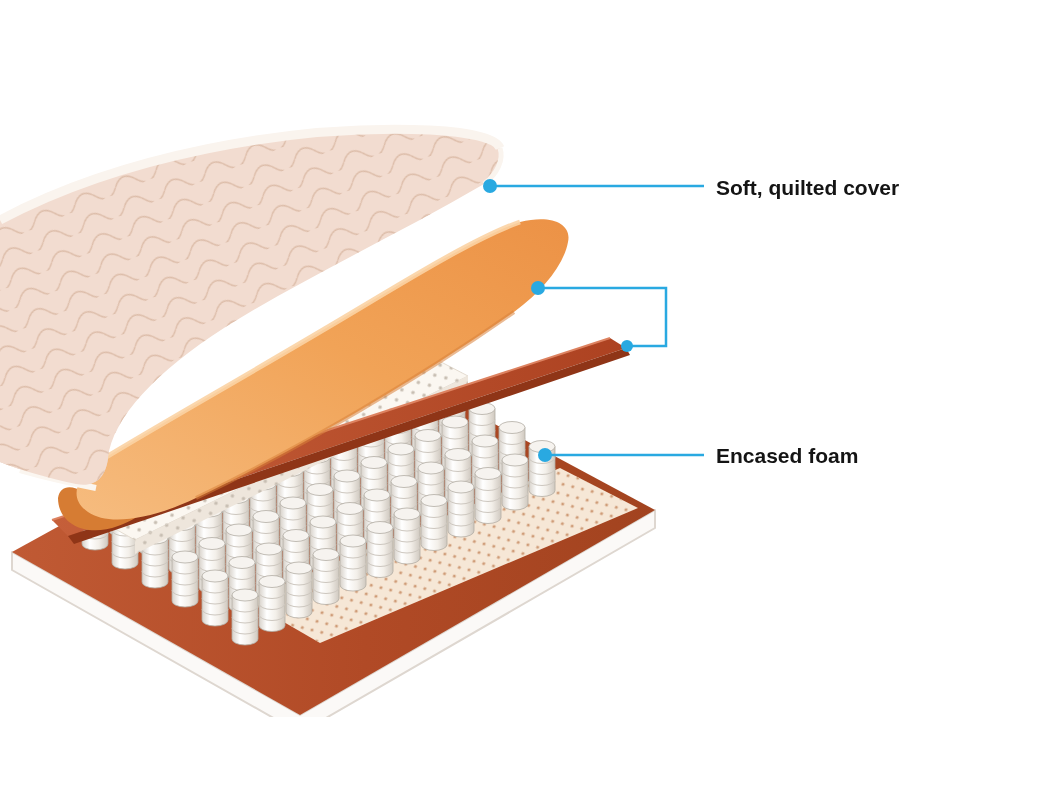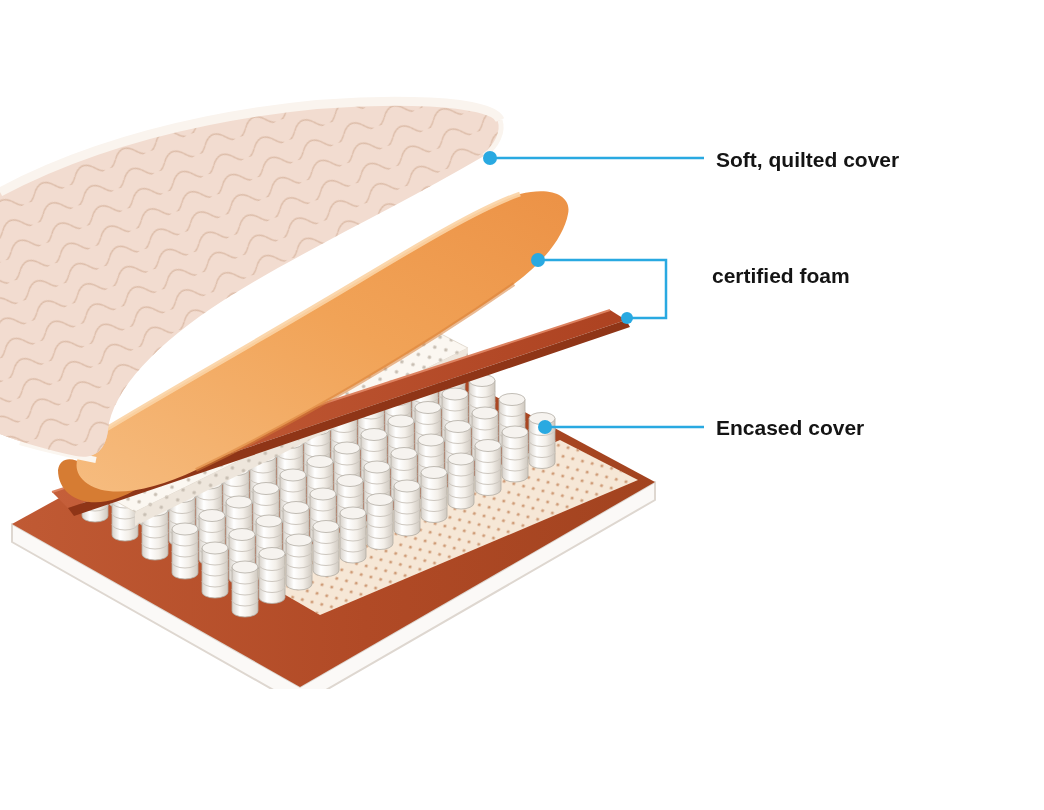--- a/index.html
+++ b/index.html
@@ -2,20 +2,21 @@
 <html><head>
 <meta charset="utf-8">
 <style>
   html,body{margin:0;padding:0;background:#ffffff;}
   .stage{
     position:relative;
     width:1044px;height:689px;
     background:#ffffff;
     overflow:hidden;
     font-family:"Liberation Sans", sans-serif;
+    margin-top:28px;
   }
   .illustration{position:absolute;left:0;top:0;width:1044px;height:810px;}
   .label{
     position:absolute;
     font-weight:700;
     font-size:21px;
     color:#141414;
     white-space:nowrap;
   }
   .label .line{display:block;line-height:27px;}
@@ -151,20 +152,19 @@
       <circle cx="627" cy="318" r="6" fill="#29A9E1"></circle>
       <circle cx="545" cy="427" r="7" fill="#29A9E1"></circle>
     </g>
   </svg>
 
   <div class="label" style="left:716px; top:146px;">
     <span class="line">Soft, quilted cover</span>
   </div>
 
   <div class="label" style="left:712px; top:262px;">
-    <span class="line">certified foam</span>
   </div>
 
   <div class="label" style="left:716px; top:414px;">
-    <span class="line">Encased cover</span>
+    <span class="line">Encased foam</span>
   </div>
 
 </div>
 
 </body></html>

